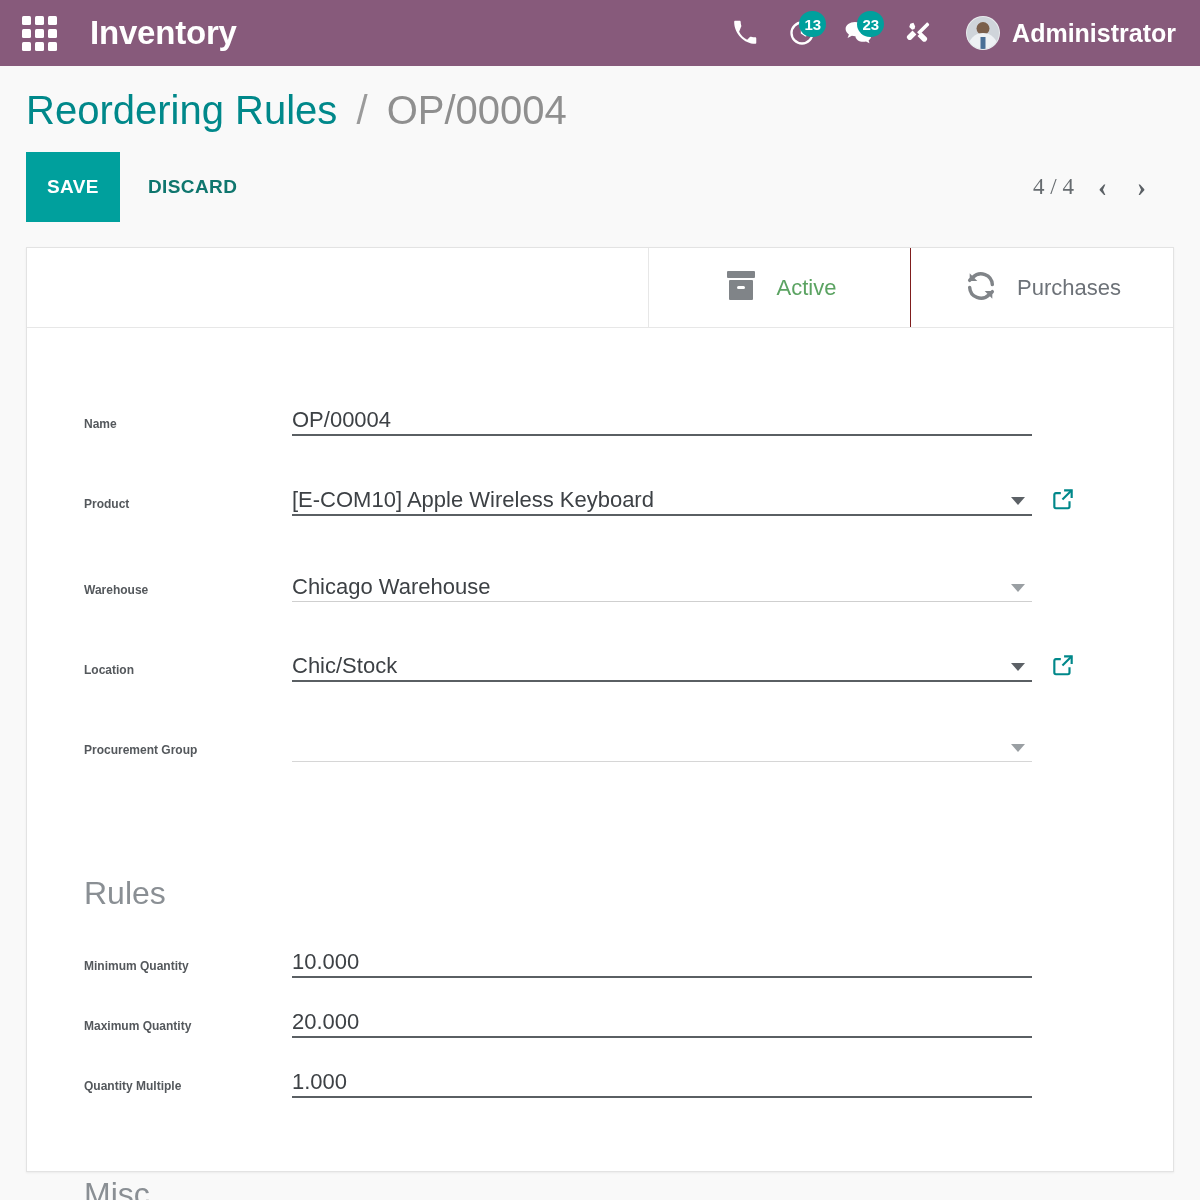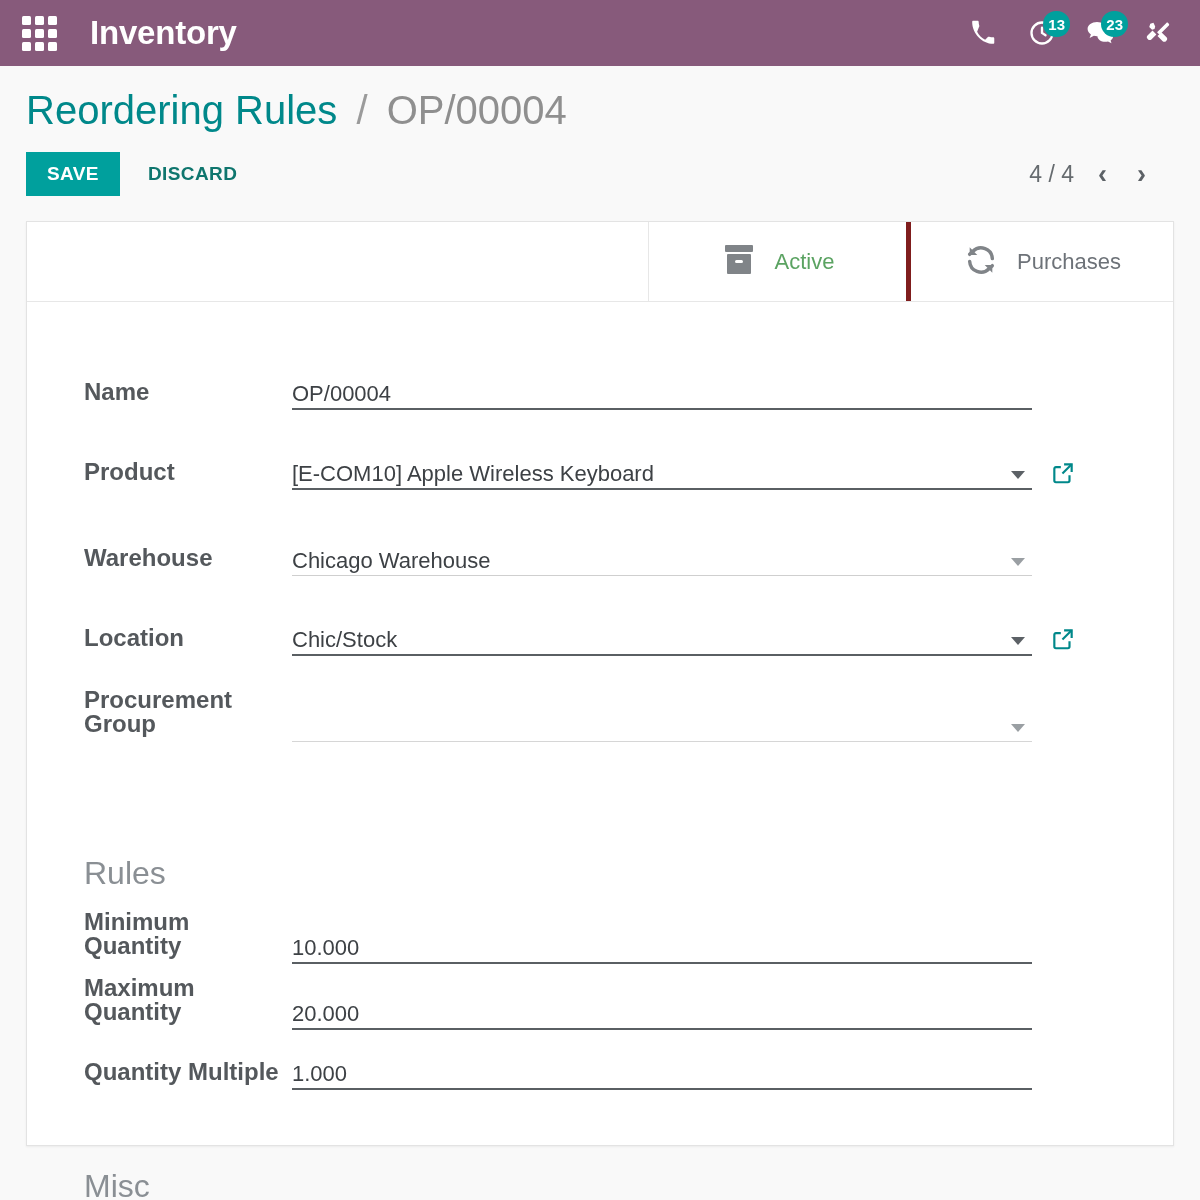--- a/index.html
+++ b/index.html
@@ -39,21 +39,21 @@
   }
   .nav-right {
     margin-left: auto;
     display: flex;
     align-items: center;
     gap: 26px;
   }
   .nav-icon {
     position: relative;
     width: 32px; height: 34px;
-    display: flex; align-items: center; justify-content: flex-start;
+    display: flex; align-items: center; justify-content: flex-end;
     cursor: pointer;
   }
   .nav-icon svg { display: block; }
   .nav-badge {
     position: absolute;
     top: -5px; right: -10px;
     min-width: 26px; height: 26px;
     background: #00A09D;
     border-radius: 13px;
     color: #fff;
@@ -88,64 +88,64 @@
   .control-panel { padding: 22px 26px 0 26px; background: #f9f9f9; }
   .breadcrumb { font-size: 40px; line-height: 1.1; }
   .bc-root { color: #00888a; font-weight: 500; cursor: pointer; }
   .bc-sep { color: #9b9b9b; margin: 0 8px; }
   .bc-current { color: #8f8f8f; }
   .cp-row { display: flex; align-items: center; margin-top: 20px; }
   .btn-save {
     background: #00A09D; color: #fff;
     font-size: 19px; font-weight: bold;
     letter-spacing: .4px;
-    padding: 11px 21px;
+    padding: 24px 21px;
     border: none; cursor: pointer;
   }
   .btn-discard {
     background: transparent; color: #0f766e;
     font-size: 19px; font-weight: bold;
     letter-spacing: .4px;
     padding: 11px 20px;
     border: none; cursor: pointer;
     margin-left: 8px;
   }
-  .pager { margin-left: auto; display: flex; align-items: center; gap: 18px; padding-right: 22px; }
+  .pager { margin-left: auto; display: flex; align-items: center; gap: 18px; padding-right: 22px; font-family: Liberation Serif, serif; }
   .pager-count { color: #666b6f; font-size: 23px; }
   .pager-btn { color: #5c6166; font-size: 27px; font-weight: bold; cursor: pointer; line-height: 1; padding: 0 6px; }
 
   
   .sheet-wrap { padding: 25px 26px 0 26px; }
   .sheet {
     background: #ffffff;
     border: 1px solid #e3e3e3;
     box-shadow: 0 1px 2px rgba(0,0,0,.06);
     height: 925px;
   }
   .statbar { display: flex; height: 80px; border-bottom: 1px solid #e7e7e7; }
   .stat-spacer { flex: 1 1 auto; border-right: 1px solid #e7e7e7; }
   .stat-btn {
     width: 262px;
     display: flex; align-items: center; justify-content: center;
     gap: 18px;
     cursor: pointer;
-    border-right: 5px solid #7f1d1d;
+    border-right: 1px solid #7f1d1d;
   }
   .stat-btn:last-child { border-right: none; }
   .stat-label { font-size: 22px; }
   .stat-label.green { color: #5ba362; }
   .stat-label.grey  { color: #6d7278; }
 
   
   .form { padding: 60px 0 0 0; }
   .frow { display: flex; align-items: flex-end; min-height: 48px; }
   .flabel {
     width: 265px;
     padding-left: 57px;
-    font-size: 24px; font-weight: bold; color: #54585c;
+    font-size: 12px; font-weight: bold; color: #54585c;
     line-height: 1;
     padding-bottom: 6px;
   }
   .fval { position: relative; display: flex; align-items: flex-end; }
   .fieldline {
     position: relative;
     border-bottom: 2px solid #5a5f63;
     height: 36px;
     display: flex; align-items: flex-end;
     padding-bottom: 3px;
@@ -218,20 +218,28 @@
     </div>
 
     <div class="nav-icon">
       <svg width="28" height="28" viewBox="0 0 24 24" fill="#ffffff">
         <path d="M8.1 3.2 5.4 4.1 4.5 6.8l2.4 2.4 2.1-.6.6-2.1L8.1 3.2zM7.3 9.9 3 14.2c-.8.8-.8 2 0 2.8l.5.5c.8.8 2 .8 2.8 0l4.3-4.3-3.3-3.3z"></path>
         <path d="M20.6 3.4c-.4-.4-1-.4-1.4 0l-8 8 2.1 2.1 8-8c.4-.4.4-1 0-1.4l-.7-.7z"></path>
         <path d="M11.6 14.6 16 19c.8.8 2 .8 2.8 0l.5-.5c.8-.8.8-2 0-2.8l-4.4-4.4-3.3 3.3z"></path>
       </svg>
     </div>
 
+    <div class="user-box">
+      <div class="avatar">
+        <div class="head"></div>
+          <div class="body"></div>
+          <div class="tie"></div>
+      </div>
+      <span class="user-name">Administrator</span>
+    </div>
   </div>
 </div>
 
 <div class="control-panel">
   <div class="breadcrumb">
     <span class="bc-root">Reordering Rules</span>
     <span class="bc-sep">/</span>
     <span class="bc-current">OP/00004</span>
   </div>
 

